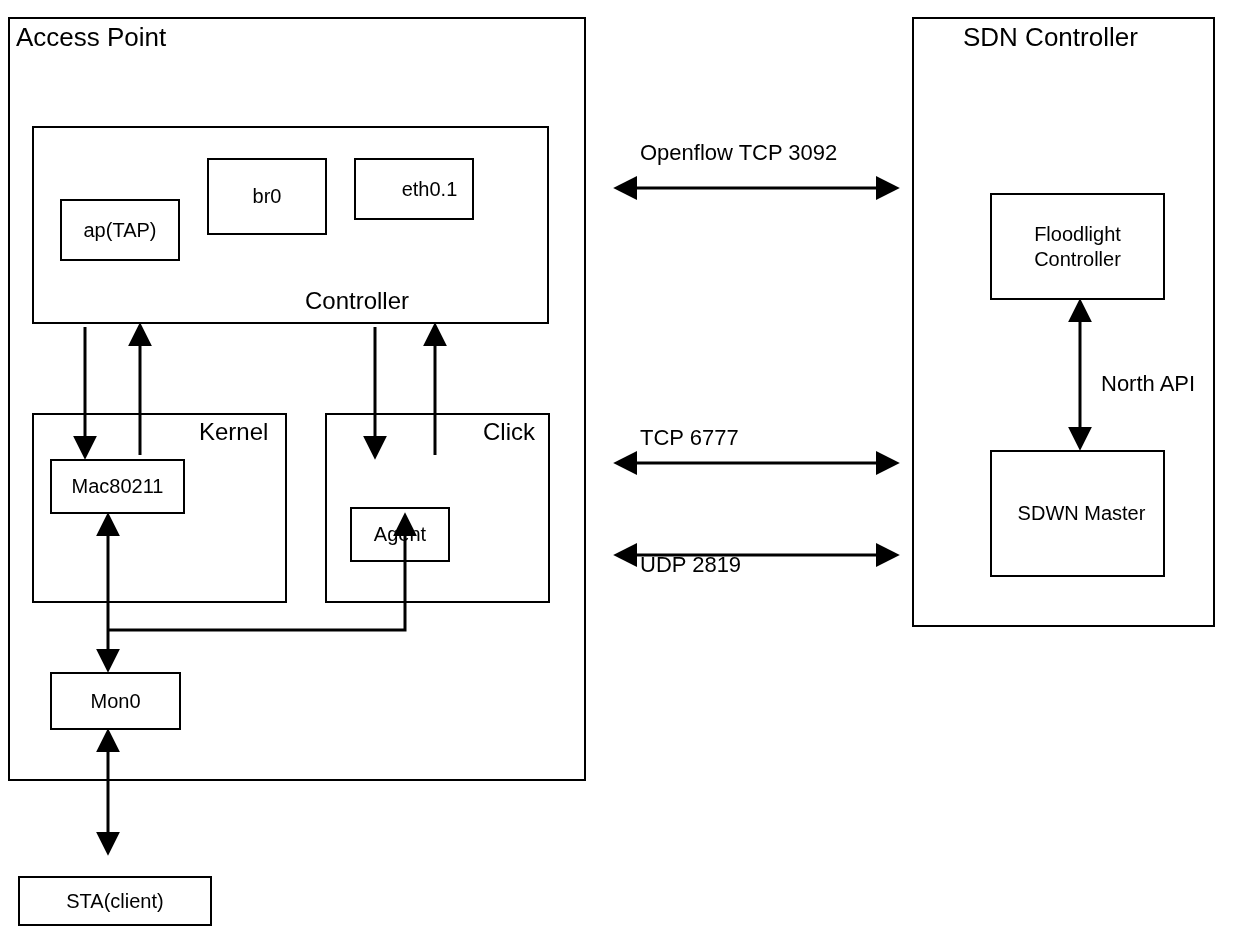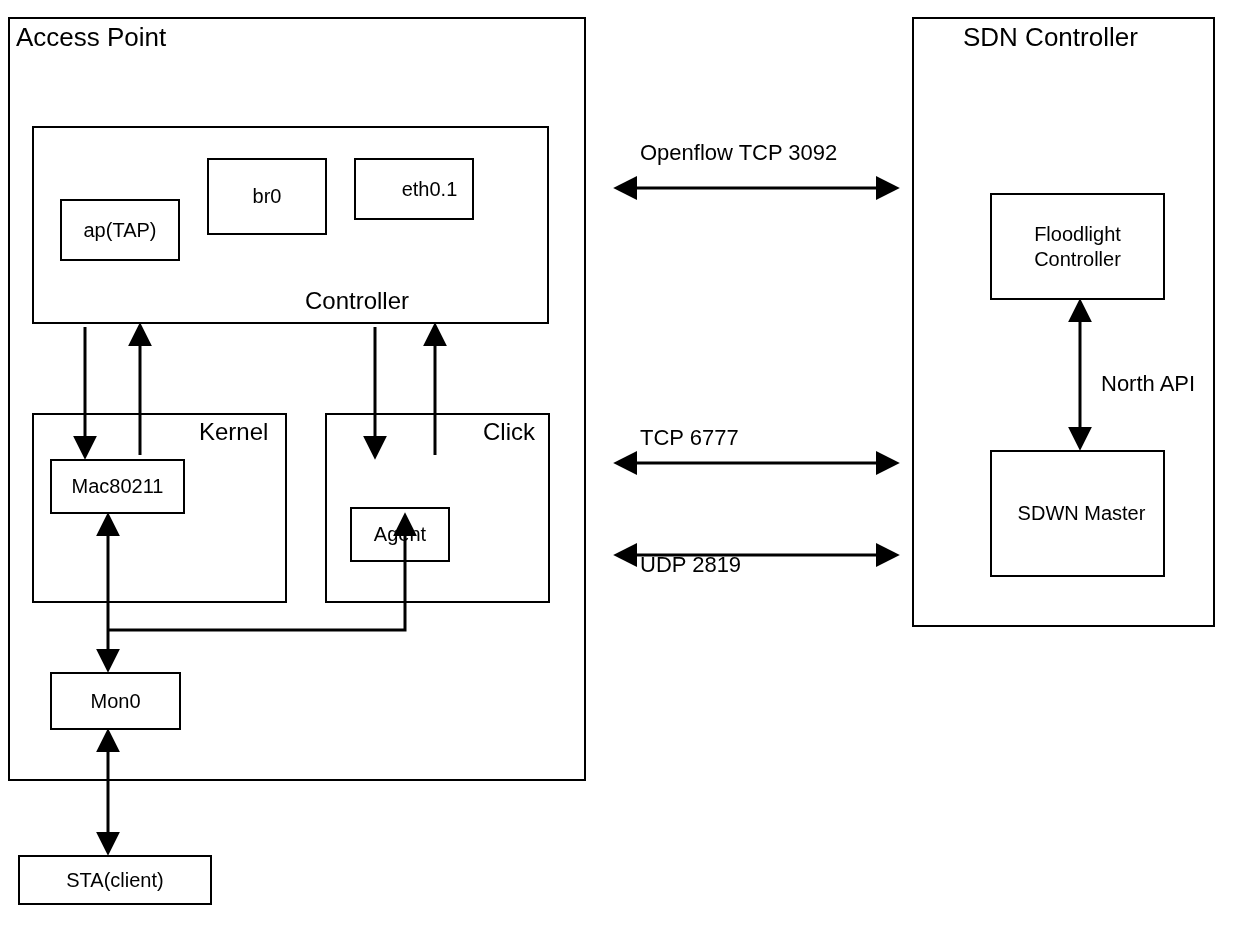--- a/index.html
+++ b/index.html
@@ -41,21 +41,21 @@
   <div class="box" style="left:325px;top:413px;width:225px;height:190px;"></div>
   <div class="inner-title" style="left:483px;top:418px;">Click</div>
   <div class="box" style="left:350px;top:459px;width:100px;height:55px;margin-top:48px;">
     <div class="small-box-text">Agent</div>
   </div>
 
   <div class="box" style="left:50px;top:672px;width:131px;height:58px;">
     <div class="small-box-text">Mon0</div>
   </div>
 
-  <div class="box" style="left:18px;top:855px;width:194px;height:50px;">
+  <div class="box" style="left:18px;top:876px;width:194px;height:50px;">
     <div class="small-box-text">STA(client)</div>
   </div>
 
   <div class="box" style="left:912px;top:17px;width:303px;height:610px;"></div>
   <div class="title" style="left:922px;top:22px;margin-left:41px;">SDN Controller</div>
 
   <div class="box" style="left:990px;top:193px;width:175px;height:107px;">
     <div class="small-box-text" style="line-height:1.25;">Floodlight Controller</div>
   </div>
 

